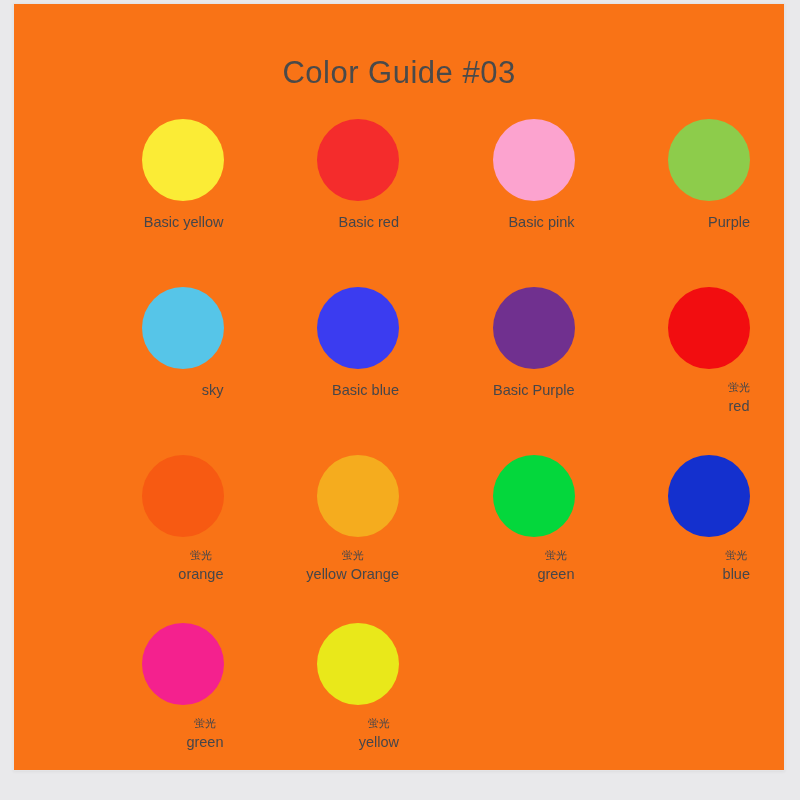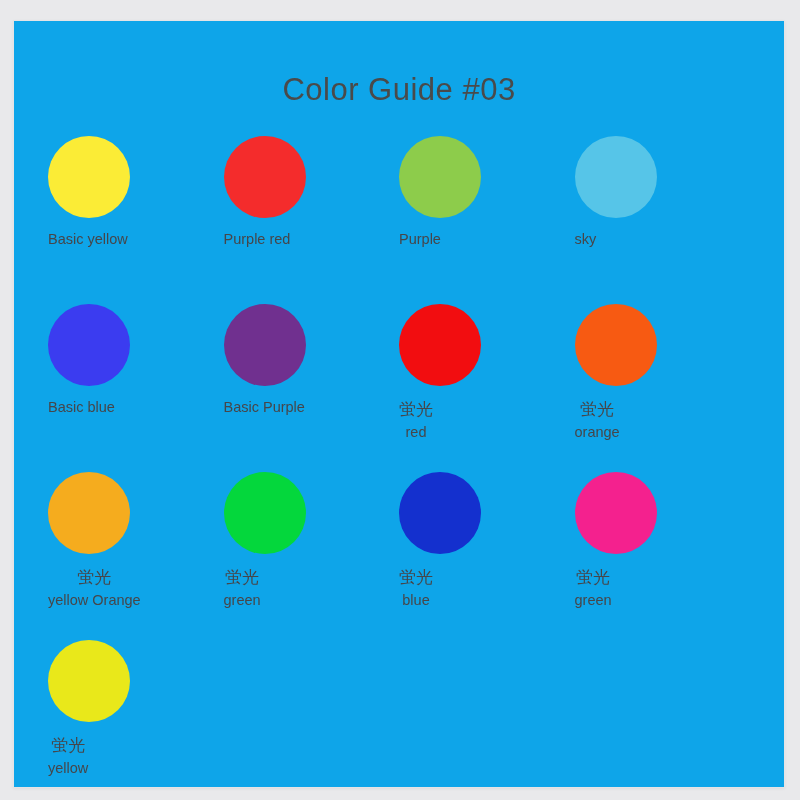--- a/index.html
+++ b/index.html
@@ -9,24 +9,24 @@
   body {
     width: 800px;
     height: 800px;
     background: #e9e9eb;
     font-family: "Liberation Sans", "DejaVu Sans", sans-serif;
     overflow: hidden;
   }
   #card {
     position: absolute;
     left: 13px;
-    top: 20px;
+    top: 3px;
     width: 772px;
     height: 768px;
-    background: #0ea5e9;
+    background: #f97316;
     border: 1px solid #e4e4e6;
     box-sizing: border-box;
     box-shadow: 0 1px 3px rgba(0,0,0,0.05);
   }
   #page-title {
     text-align: center;
     font-size: 31px;
     font-weight: 300;
     color: #4a4a4a;
     letter-spacing: 0.5px;
@@ -52,49 +52,55 @@
     font-size: 14.5px;
     color: #46464a;
     text-align: center;
     line-height: 1.45;
     font-weight: 400;
     font-family: "Liberation Sans", "DejaVu Sans", sans-serif;
   }
   .swatch-label .jp {
     display: block;
     font-family: "DejaVu Sans", sans-serif;
-    font-size: 17px;
+    font-size: 11px;
   }
   .swatch-label .en {
     display: block;
   }
   .cell-wrap {
     display: flex;
     flex-direction: column;
-    align-items: flex-start;
+    align-items: flex-end;
     padding-bottom: 18px;
     min-height: 150px;
   }
 </style>
 </head>
 <body>
 
 <div id="card">
   <h1 id="page-title">Color Guide #03</h1>
   <div id="swatch-grid">
       <div class="cell-wrap">
         <div class="swatch-dot" style="background: rgb(251, 236, 54);"></div>
         <div class="swatch-label">
           <span class="en">Basic yellow</span>
         </div>
       </div>
       <div class="cell-wrap">
         <div class="swatch-dot" style="background: rgb(244, 44, 44);"></div>
         <div class="swatch-label">
-          <span class="en">Purple red</span>
+          <span class="en">Basic red</span>
+        </div>
+      </div>
+      <div class="cell-wrap">
+        <div class="swatch-dot" style="background: rgb(252, 163, 207);"></div>
+        <div class="swatch-label">
+          <span class="en">Basic pink</span>
         </div>
       </div>
       <div class="cell-wrap">
         <div class="swatch-dot" style="background: rgb(141, 204, 75);"></div>
         <div class="swatch-label">
           <span class="en">Purple</span>
         </div>
       </div>
       <div class="cell-wrap">
         <div class="swatch-dot" style="background: rgb(86, 197, 232);"></div>

